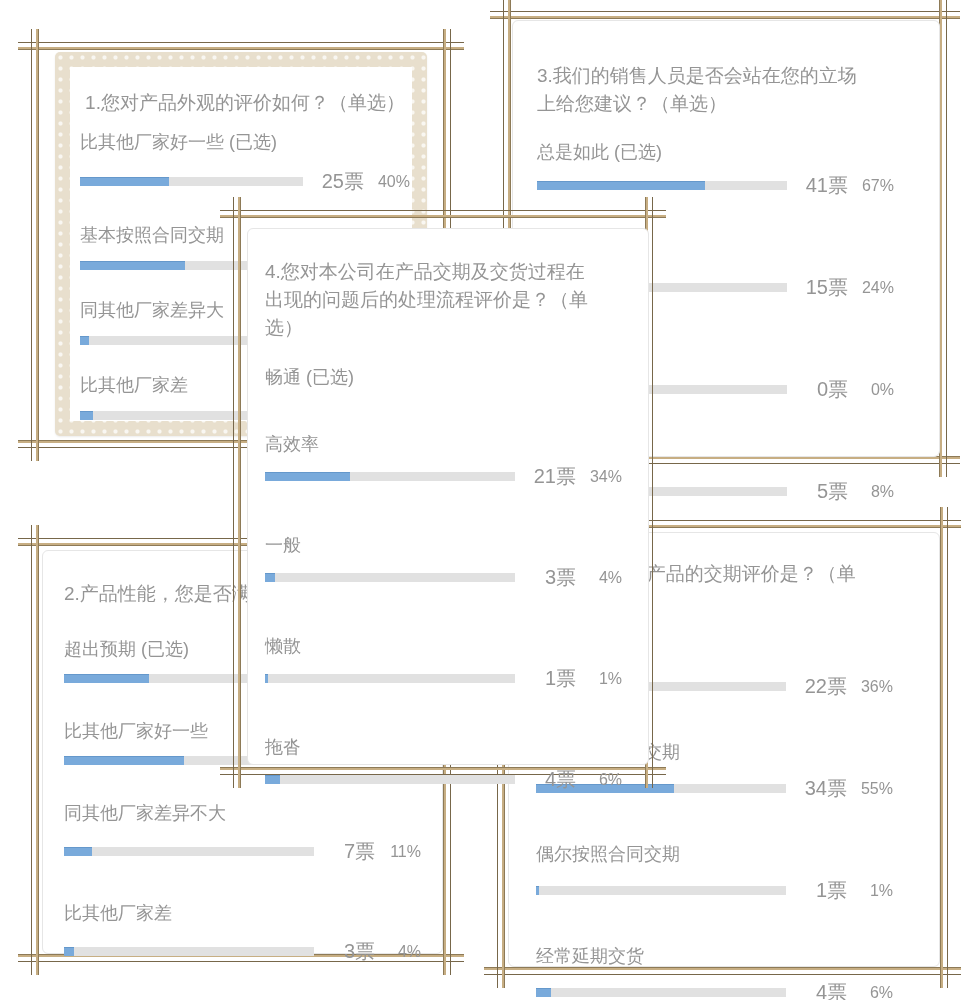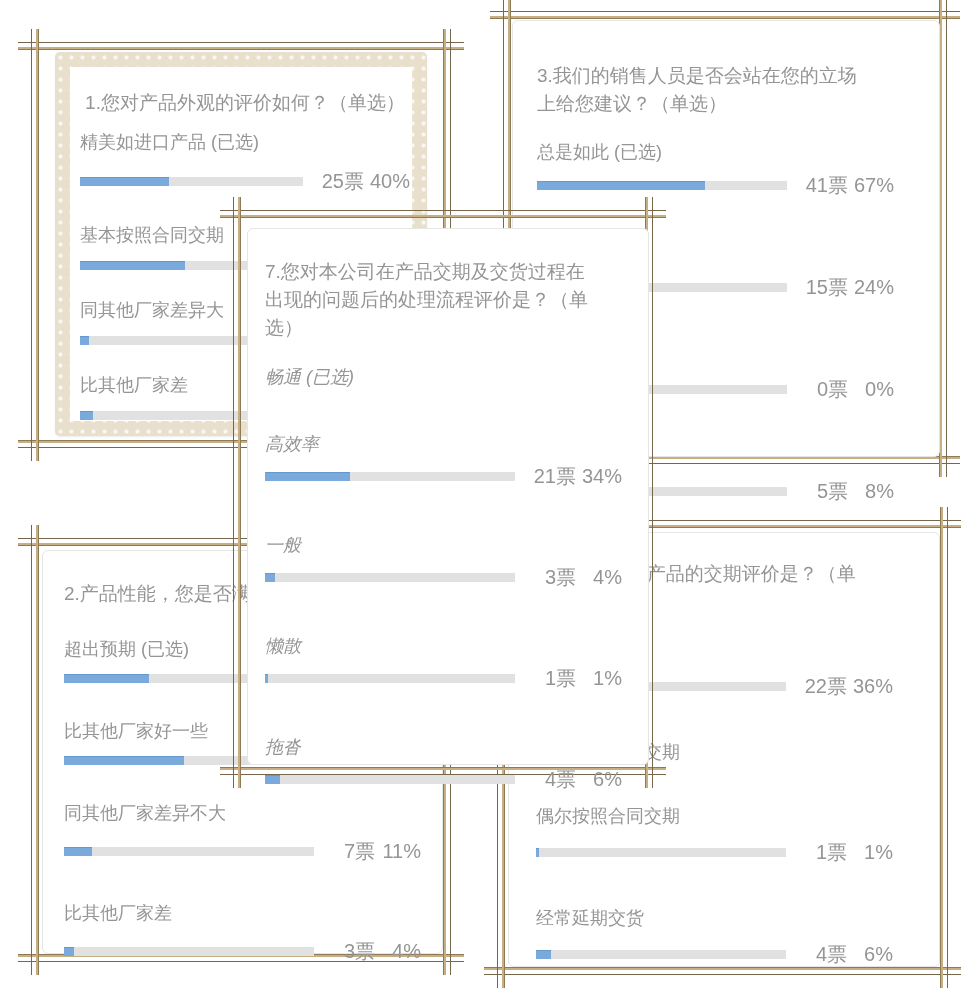--- a/index.html
+++ b/index.html
@@ -26,21 +26,21 @@
     box-shadow:0 1px 2px rgba(0,0,0,.08);
   }
   .band::after{content:"";position:absolute;inset:15px;background:#fff;}
   .content{position:absolute;}
   .q-title{font-size:19px;line-height:28px;word-break:break-all;width:330px;}
   .opt-label{font-size:18px;line-height:24px;white-space:nowrap;}
   .bar-row{display:flex;align-items:center;}
   .bar-track{height:9px;background:var(--track);flex:none;}
   .bar-fill{height:9px;background:var(--fill);box-shadow:inset 0 1px 0 #6598cb;}
   .votes{flex:none;width:57px;margin-left:4px;text-align:right;font-size:20px;white-space:nowrap;}
-  .pct{flex:none;width:46px;text-align:right;font-size:20px;white-space:nowrap;}
+  .pct{flex:none;width:46px;text-align:right;font-size:16px;white-space:nowrap;}
 
   
   .c1{left:31px;top:42px;width:420px;height:406px;z-index:1;}
   .c1 .band{left:24px;top:10px;width:372px;height:384px;}
   .c1 .content{left:49px;top:48px;width:340px;}
   .c1 .q-title{line-height:26px;margin-bottom:14px;text-align:center;}
   .c1 .opt-label{margin-bottom:14px;}
   .c1 .opt{margin-bottom:28px;}
   .c1 .bar-track{width:223px;}
 
@@ -51,21 +51,21 @@
   .c3 .q-title{margin-bottom:22px;}
   .c3 .opt-label{margin-bottom:8px;min-height:24px;}
   .c3 .opt{margin-bottom:43px;}
   .c3 .bar-track{width:250px;}
 
   
   .c5{left:233px;top:210px;width:420px;height:565px;z-index:10;}
   .c5 .inner{left:14px;top:18px;width:400px;height:535px;}
   .c5 .content{left:32px;top:48px;width:362px;}
   .c5 .q-title{margin-bottom:23px;}
-  .c5 .opt-label{margin-bottom:7px;min-height:24px;font-style:italic;}
+  .c5 .opt-label{margin-bottom:7px;min-height:24px;}
   .c5 .opt{margin-bottom:43px;}
   .c5 .bar-track{width:250px;}
 
   
   .c2{left:31px;top:538px;width:420px;height:424px;z-index:1;}
   .c2 .inner{left:11px;top:12px;width:399px;height:402px;}
   .c2 .content{left:33px;top:42px;width:362px;}
   .c2 .q-title{margin-bottom:29px;}
   .c2 .opt-label{margin-bottom:13px;min-height:24px;}
   .c2 .opt{margin-bottom:36px;}
@@ -87,21 +87,21 @@
   <div class="frame">
       <i class="f-t"></i>
       <i class="f-b"></i>
       <i class="f-l"></i>
       <i class="f-r"></i>
     </div>
   <div class="band"></div>
   <div class="content">
     <div class="q-title">1.您对产品外观的评价如何？（单选）</div>
     <div class="opt">
-      <div class="opt-label">精美如进口产品 (已选)</div>
+      <div class="opt-label">比其他厂家好一些 (已选)</div>
       <div class="bar-row">
         <div class="bar-track">
             <div class="bar-fill" style="width: 40%;"></div>
           </div>
         <span class="votes">25票</span>
         <span class="pct">40%</span>
       </div>
     </div>
     <div class="opt">
       <div class="opt-label">基本按照合同交期</div>
@@ -257,20 +257,27 @@
       <div class="bar-row">
         <div class="bar-track">
             <div class="bar-fill" style="width: 36%;"></div>
           </div>
         <span class="votes">22票</span>
         <span class="pct">36%</span>
       </div>
     </div>
     <div class="opt">
       <div class="opt-label">基本按照合同交期</div>
+      <div class="bar-row">
+        <div class="bar-track">
+            <div class="bar-fill" style="width: 55%;"></div>
+          </div>
+        <span class="votes">34票</span>
+        <span class="pct">55%</span>
+      </div>
     </div>
     <div class="opt">
       <div class="opt-label">偶尔按照合同交期</div>
       <div class="bar-row">
         <div class="bar-track">
             <div class="bar-fill" style="width: 1%;"></div>
           </div>
         <span class="votes">1票</span>
         <span class="pct">1%</span>
       </div>
@@ -290,21 +297,21 @@
 
 <div class="card c5">
   <div class="frame">
       <i class="f-t"></i>
       <i class="f-b"></i>
       <i class="f-l"></i>
       <i class="f-r"></i>
     </div>
   <div class="inner"></div>
   <div class="content">
-    <div class="q-title">7.您对本公司在产品交期及交货过程在出现的问题后的处理流程评价是？（单选）</div>
+    <div class="q-title">4.您对本公司在产品交期及交货过程在出现的问题后的处理流程评价是？（单选）</div>
     <div class="opt">
       <div class="opt-label">畅通 (已选)</div>
     </div>
     <div class="opt">
       <div class="opt-label">高效率</div>
       <div class="bar-row">
         <div class="bar-track">
             <div class="bar-fill" style="width: 34%;"></div>
           </div>
         <span class="votes">21票</span>

